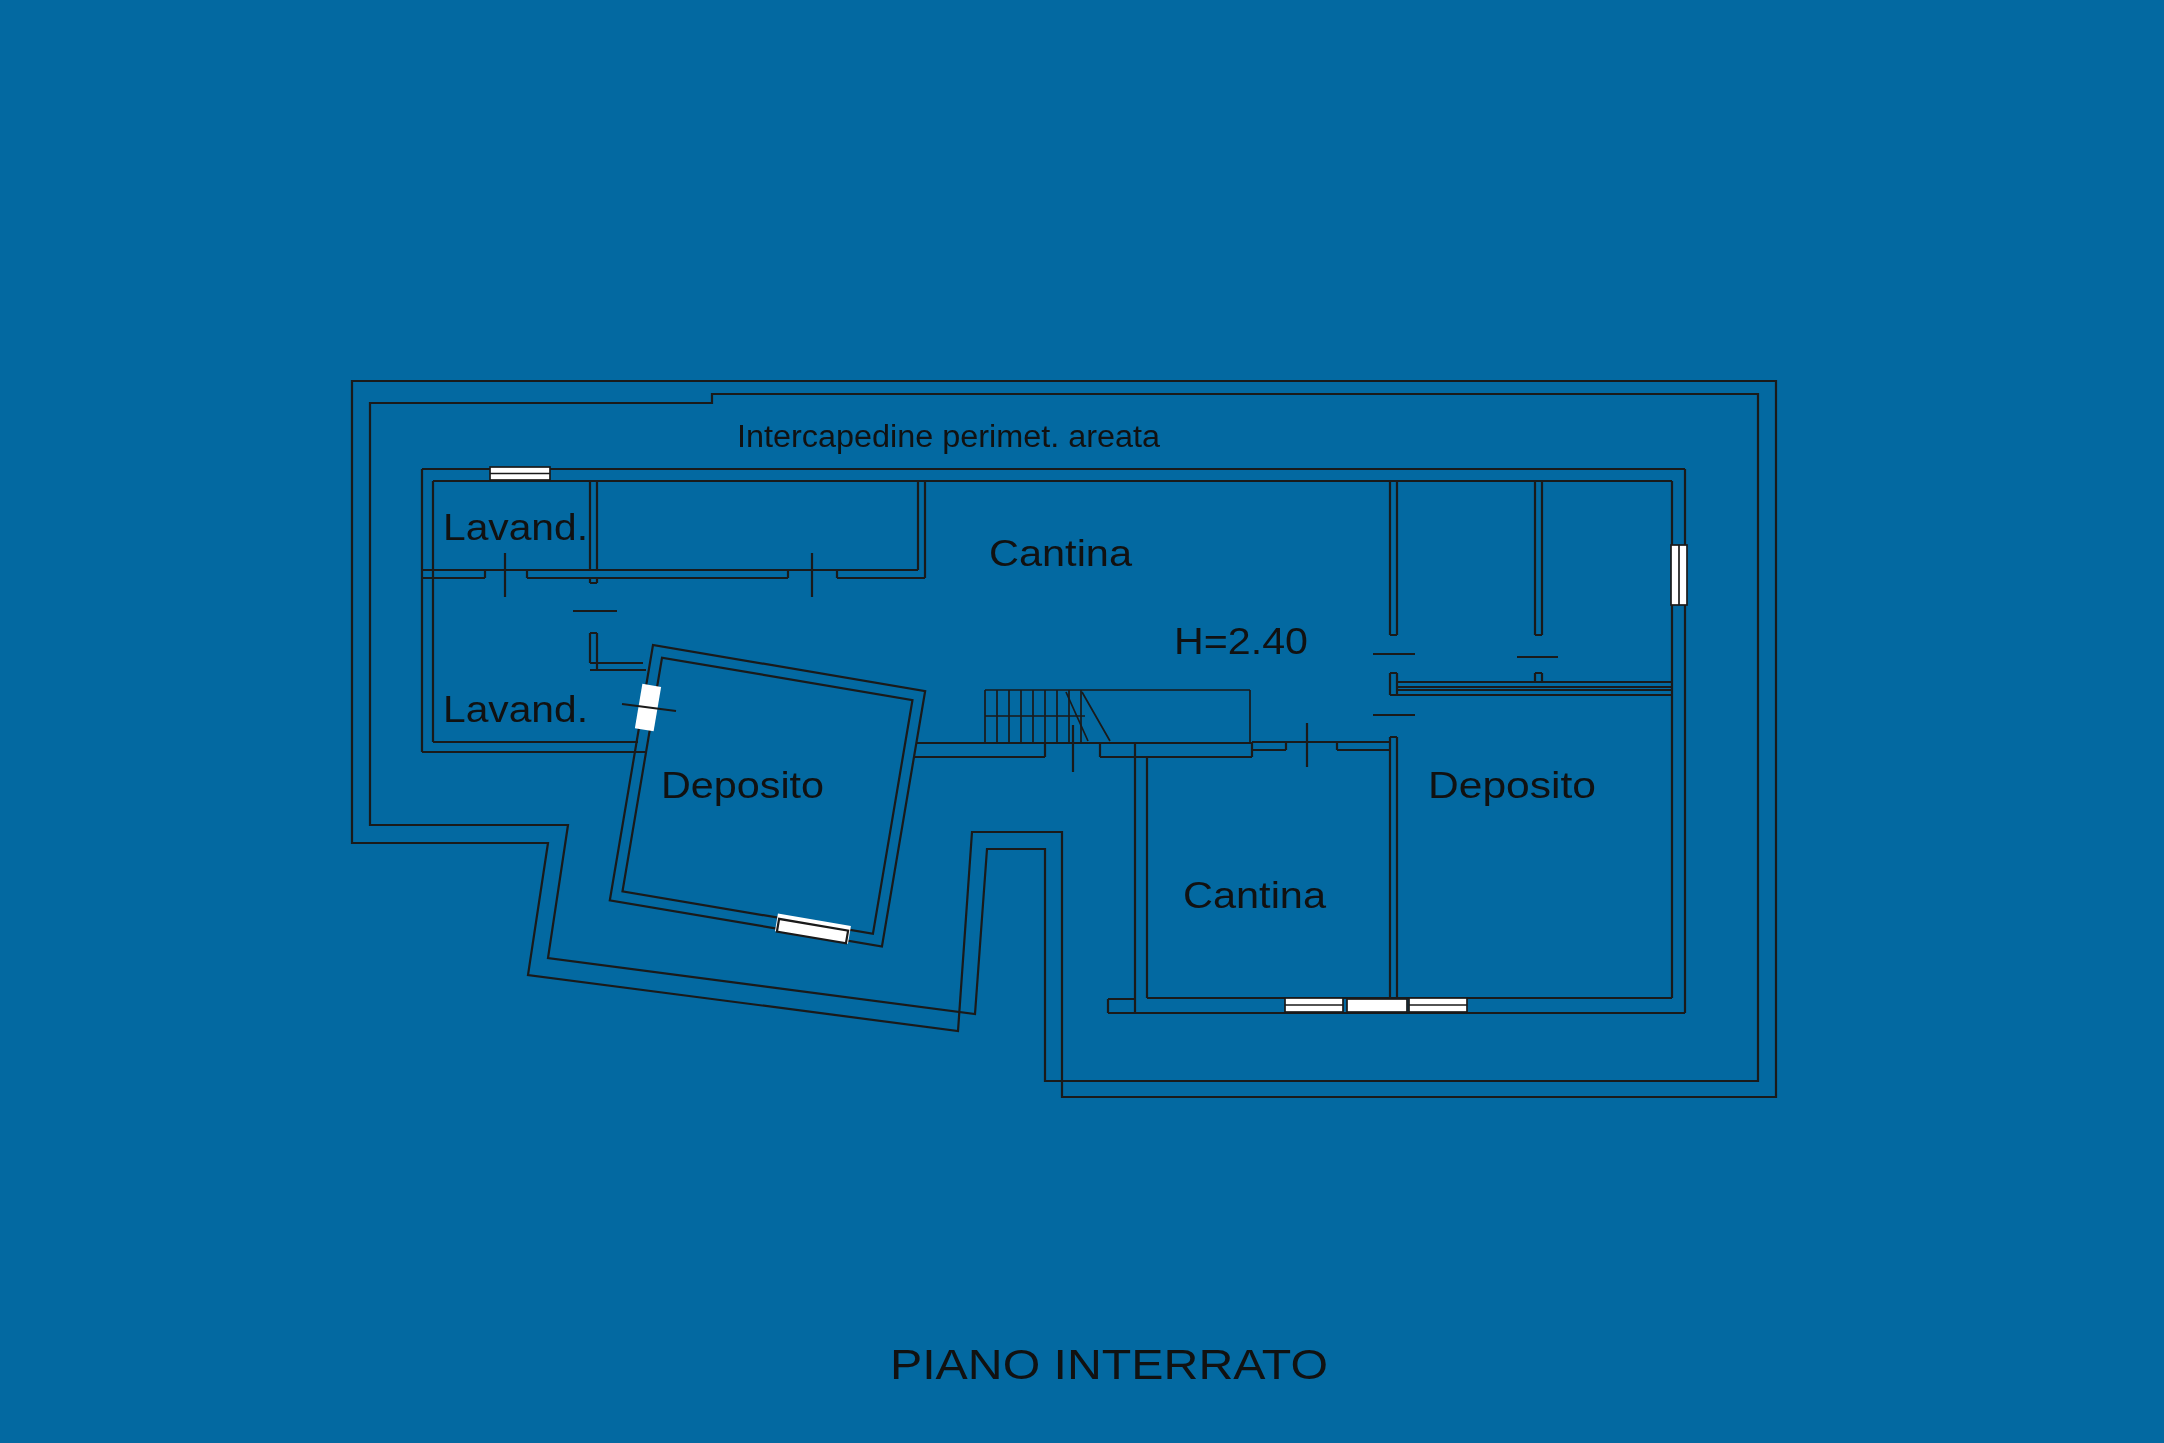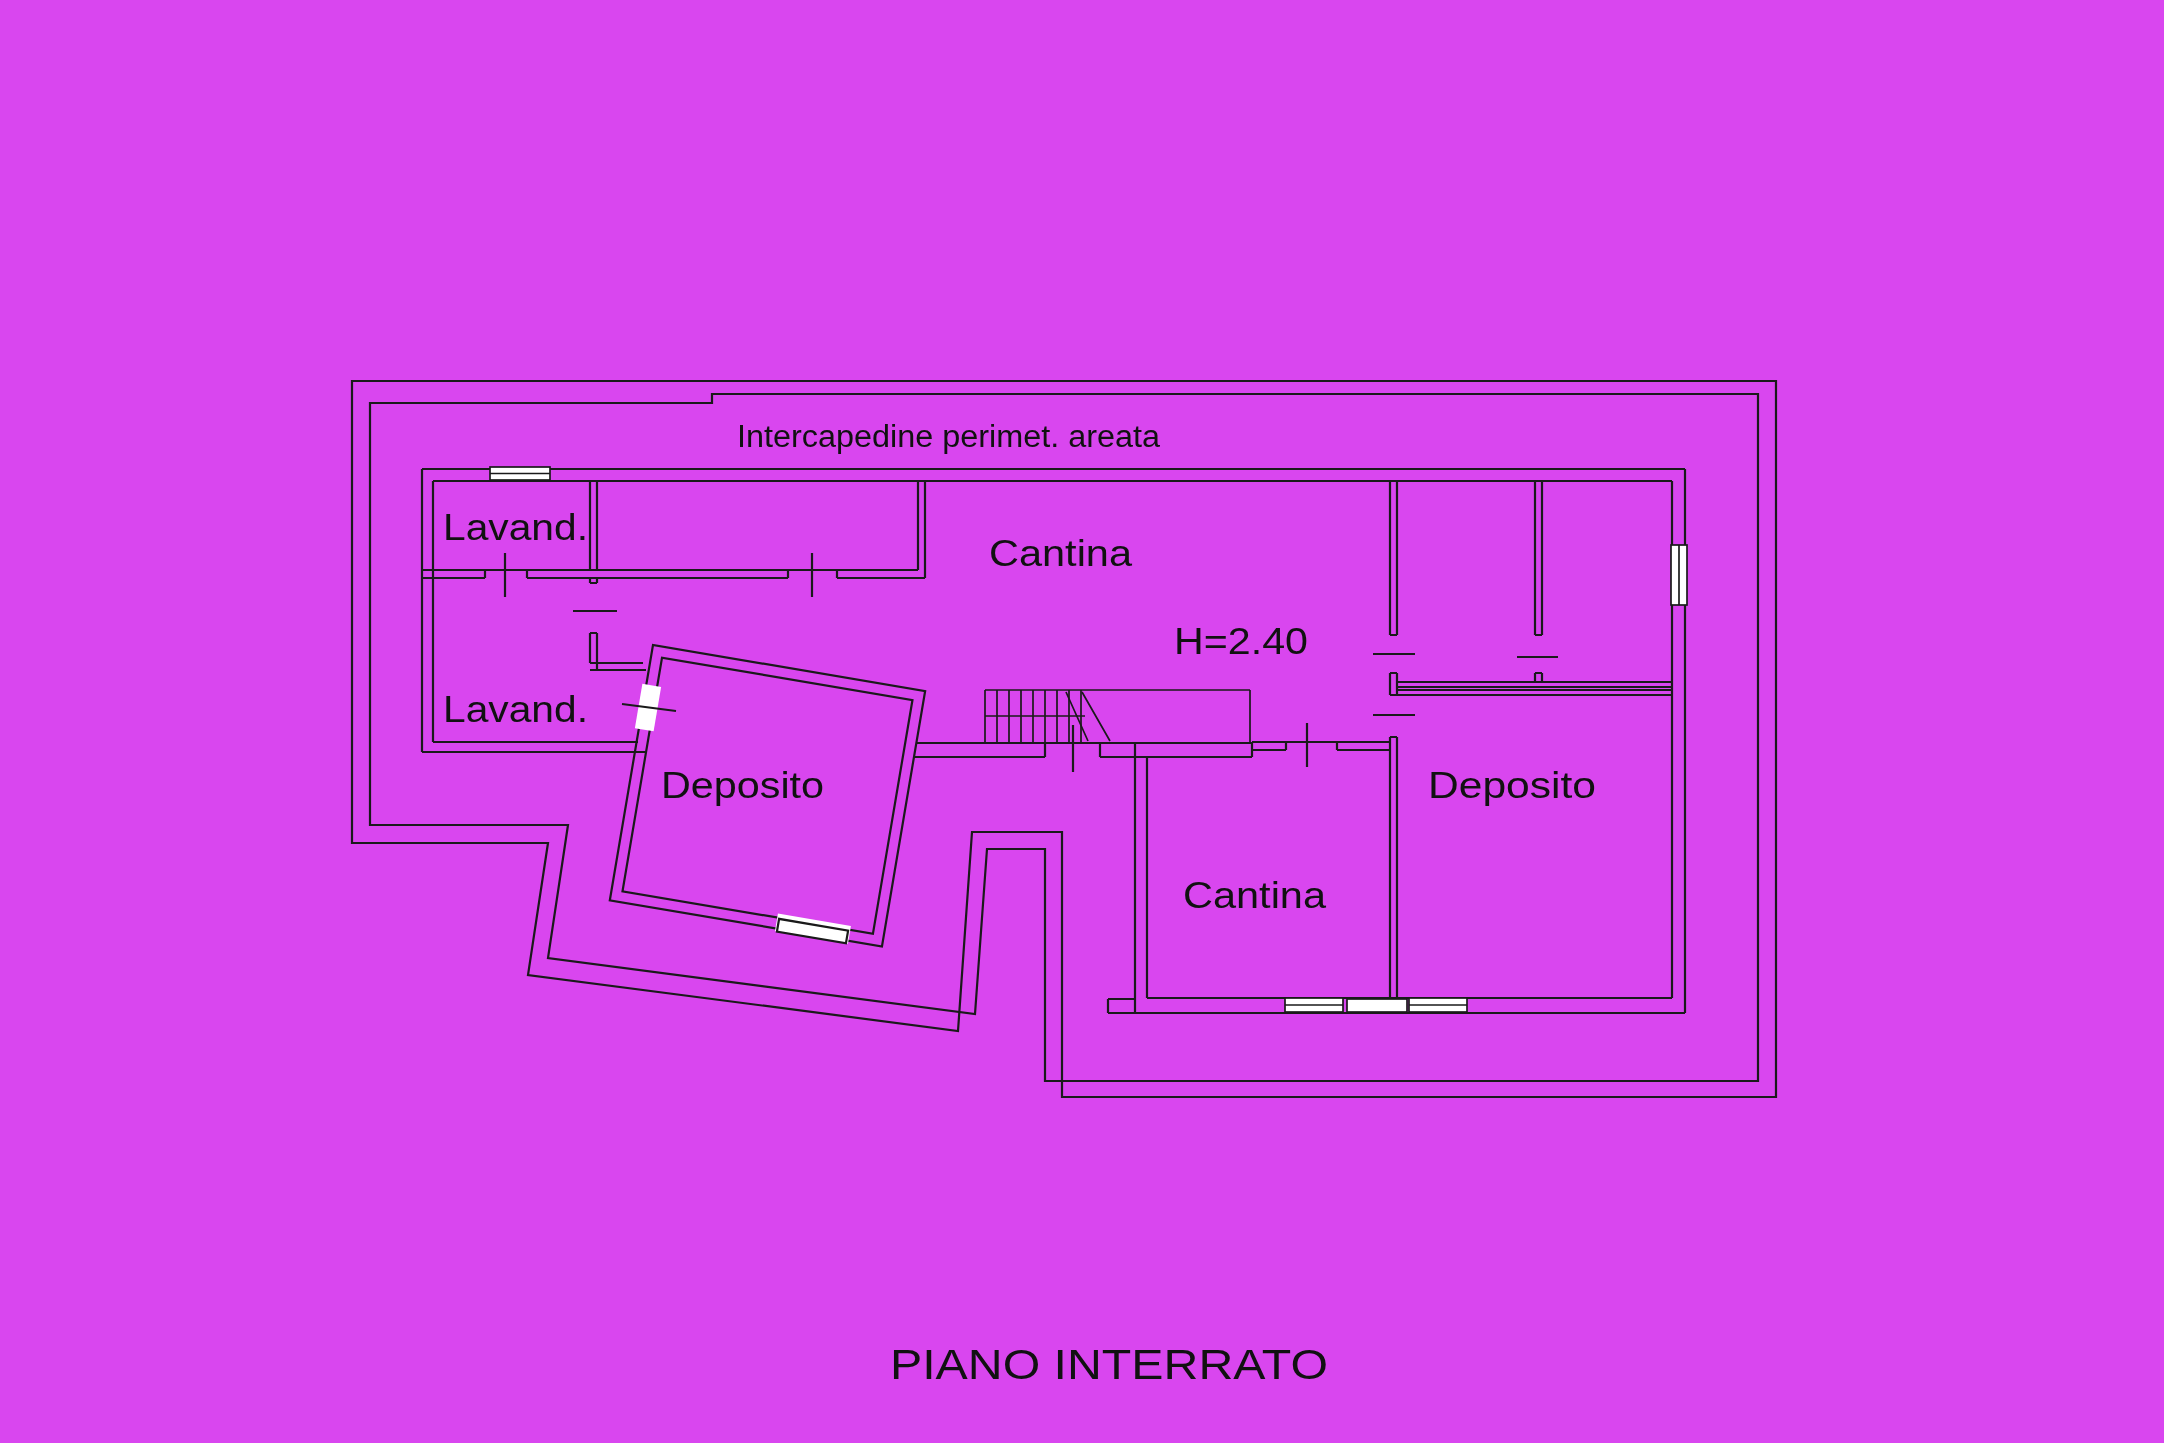--- a/index.html
+++ b/index.html
@@ -1,16 +1,16 @@
 <!DOCTYPE html>
 <html><head>
 <meta charset="utf-8">
 <style>
   html,body{margin:0;padding:0;background:#ffffff;}
-  .page{position:relative;width:2164px;height:1443px;background:#d946ef;overflow:hidden;text-decoration:underline;}
+  .page{position:relative;width:2164px;height:1443px;background:#0369a1;overflow:hidden;text-decoration:underline;}
   svg{position:absolute;left:0;top:0;}
   .lbl{font-family:"Liberation Sans","DejaVu Sans",sans-serif;fill:#111111;}
   .room-lbl{font-size:37px;}
   .small-lbl{font-size:31px;}
   .title-lbl{font-size:42px;}
 </style>
 </head>
 <body>
 
 <div class="page">

